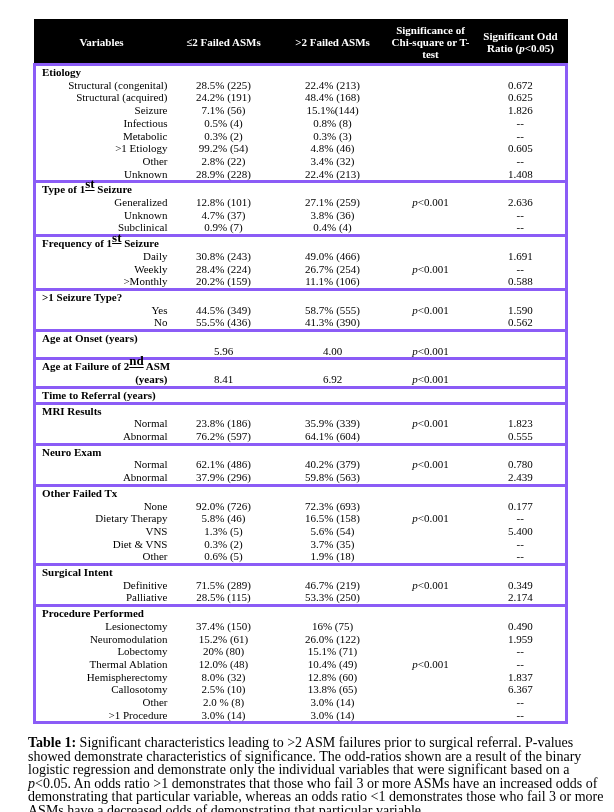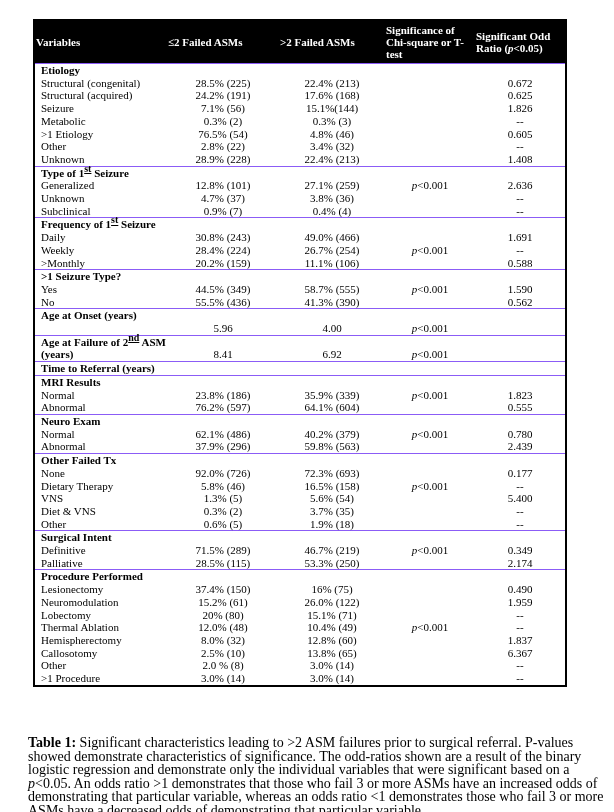--- a/index.html
+++ b/index.html
@@ -17,35 +17,35 @@
     width: 532px;
     border-collapse: collapse;
     table-layout: fixed;
     border: 2px solid #000;
   }
   thead tr { background: #000; color: #fff; }
   th {
     font-weight: bold;
     font-size: 11px;
     line-height: 12px;
-    text-align: left;
+    text-align: center;
     vertical-align: middle;
     padding: 3px 1px;
   }
   td {
     font-size: 11px;
     line-height: 12.7px;
     padding: 0;
     vertical-align: top;
   }
-  tbody { border: 1px solid #8b5cf6; }
+  tbody { border: 3px solid #8b5cf6; }
   td.sec  { font-weight: bold; padding-left: 6px; white-space: nowrap; }
-  td.var  { padding-left: 6px; white-space: nowrap; overflow: visible; }
+  td.var  { padding-left: 6px; white-space: nowrap; overflow: visible; text-align: right; }
   td.val  { text-align: center; white-space: nowrap; }
-  sup { font-size: 10px; line-height: 0; text-decoration: underline; }
+  sup { font-size: 13px; line-height: 0; text-decoration: underline; }
 
   .caption {
     position: absolute;
     left: 12px; top: 720px;
     width: 582px;
     font-size: 14px;
     line-height: 13.6px;
     margin: 16px;
   }
 </style>
@@ -79,41 +79,48 @@
         <tr>
           <td class="var">Structural (congenital)</td>
           <td class="val">28.5% (225)</td>
           <td class="val">22.4% (213)</td>
           <td class="val"></td>
           <td class="val">0.672</td>
         </tr>
         <tr>
           <td class="var">Structural (acquired)</td>
           <td class="val">24.2% (191)</td>
-          <td class="val">17.6% (168)</td>
+          <td class="val">48.4% (168)</td>
           <td class="val"></td>
           <td class="val">0.625</td>
         </tr>
         <tr>
           <td class="var">Seizure</td>
           <td class="val">7.1% (56)</td>
           <td class="val">15.1%(144)</td>
           <td class="val"></td>
           <td class="val">1.826</td>
         </tr>
         <tr>
+          <td class="var">Infectious</td>
+          <td class="val">0.5% (4)</td>
+          <td class="val">0.8% (8)</td>
+          <td class="val"></td>
+          <td class="val">--</td>
+        </tr>
+        <tr>
           <td class="var">Metabolic</td>
           <td class="val">0.3% (2)</td>
           <td class="val">0.3% (3)</td>
           <td class="val"></td>
           <td class="val">--</td>
         </tr>
         <tr>
           <td class="var">&gt;1 Etiology</td>
-          <td class="val">76.5% (54)</td>
+          <td class="val">99.2% (54)</td>
           <td class="val">4.8% (46)</td>
           <td class="val"></td>
           <td class="val">0.605</td>
         </tr>
         <tr>
           <td class="var">Other</td>
           <td class="val">2.8% (22)</td>
           <td class="val">3.4% (32)</td>
           <td class="val"></td>
           <td class="val">--</td>

